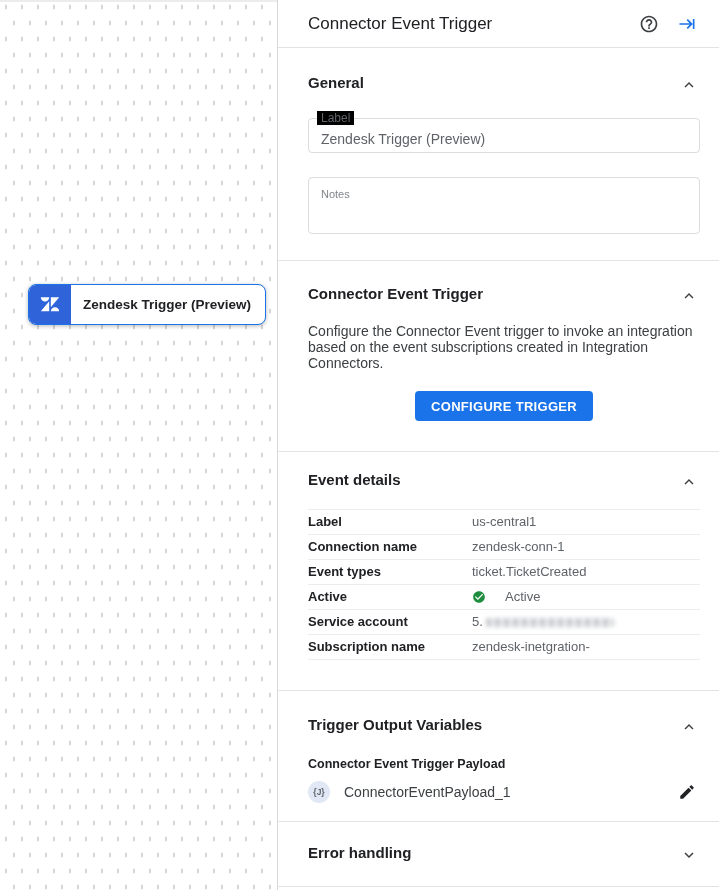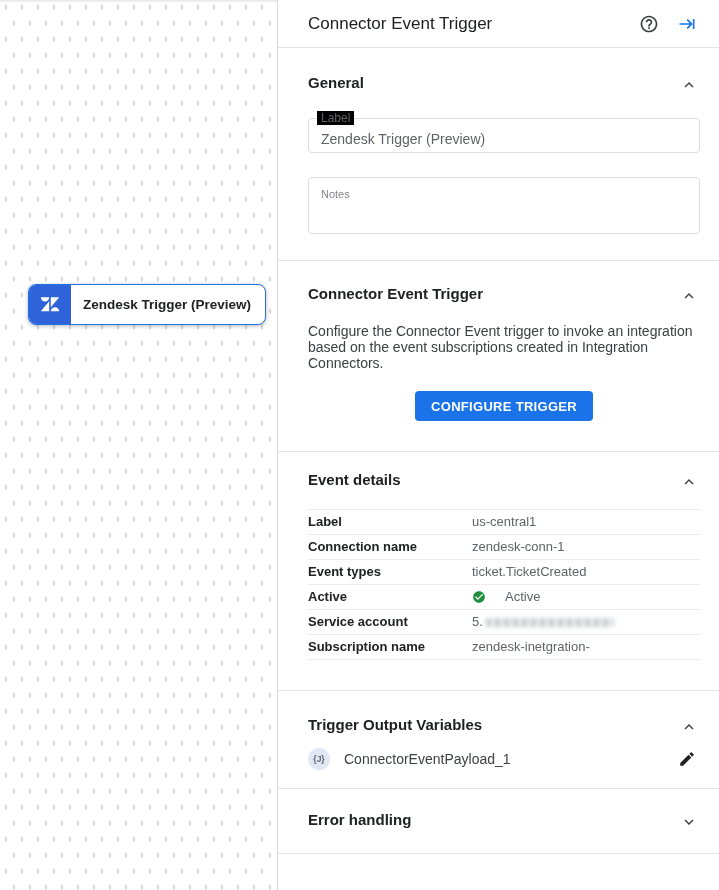--- a/index.html
+++ b/index.html
@@ -212,20 +212,21 @@
     <div class="section">
       <div class="spacer-25"></div>
       <div class="sec-head">
         <span class="sec-title">Trigger Output Variables</span>
         <button class="chev">
           <svg width="18" height="18" viewBox="0 0 24 24" fill="#3c4043">
               <path d="M12 8l-6 6 1.41 1.41L12 10.83l4.59 4.58L18 14z"></path>
             </svg>
         </button>
       </div>
+      <div class="payload-label">Connector Event Trigger Payload</div>
       <div class="payload-row">
         <span class="json-chip">{J}</span>
         <span class="payload-name">ConnectorEventPayload_1</span>
         <button class="icon-btn">
           <svg width="18" height="18" viewBox="0 0 24 24" fill="#202124">
             <path d="M3 17.25V21h3.75L17.81 9.94l-3.75-3.75L3 17.25zM20.71 7.04a.996.996 0 0 0 0-1.41l-2.34-2.34a.996.996 0 0 0-1.41 0l-1.83 1.83 3.75 3.75 1.83-1.83z"></path>
           </svg>
         </button>
       </div>
     </div>

